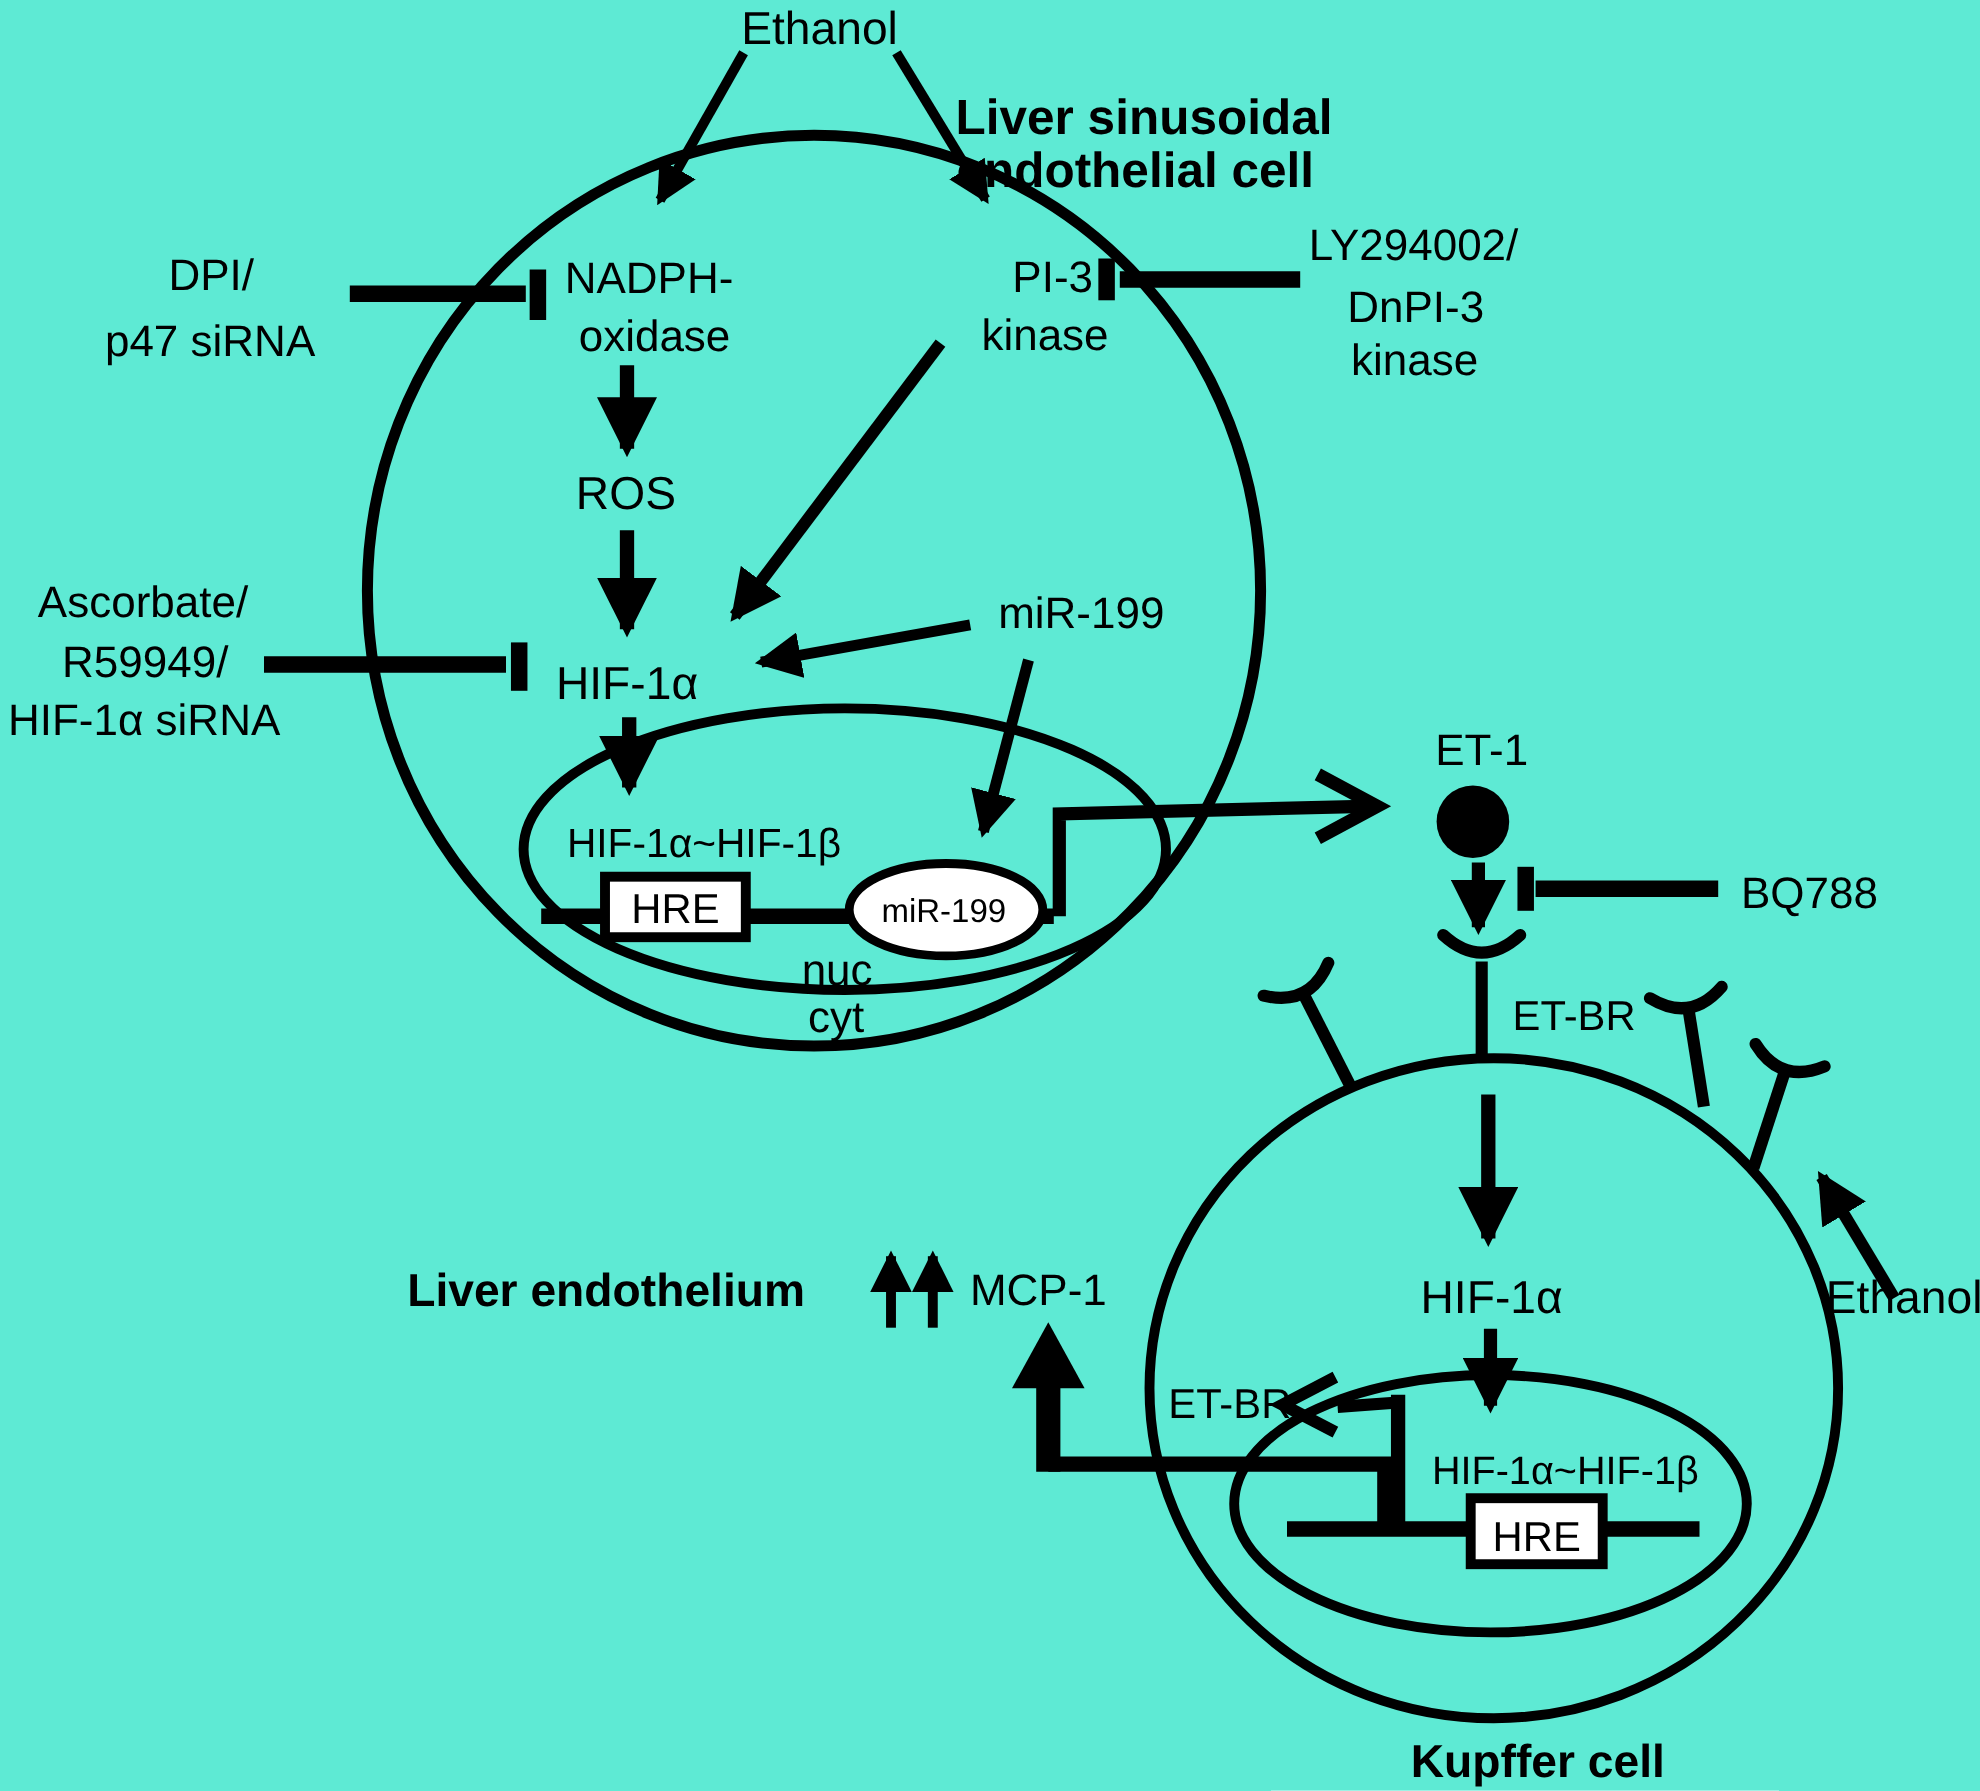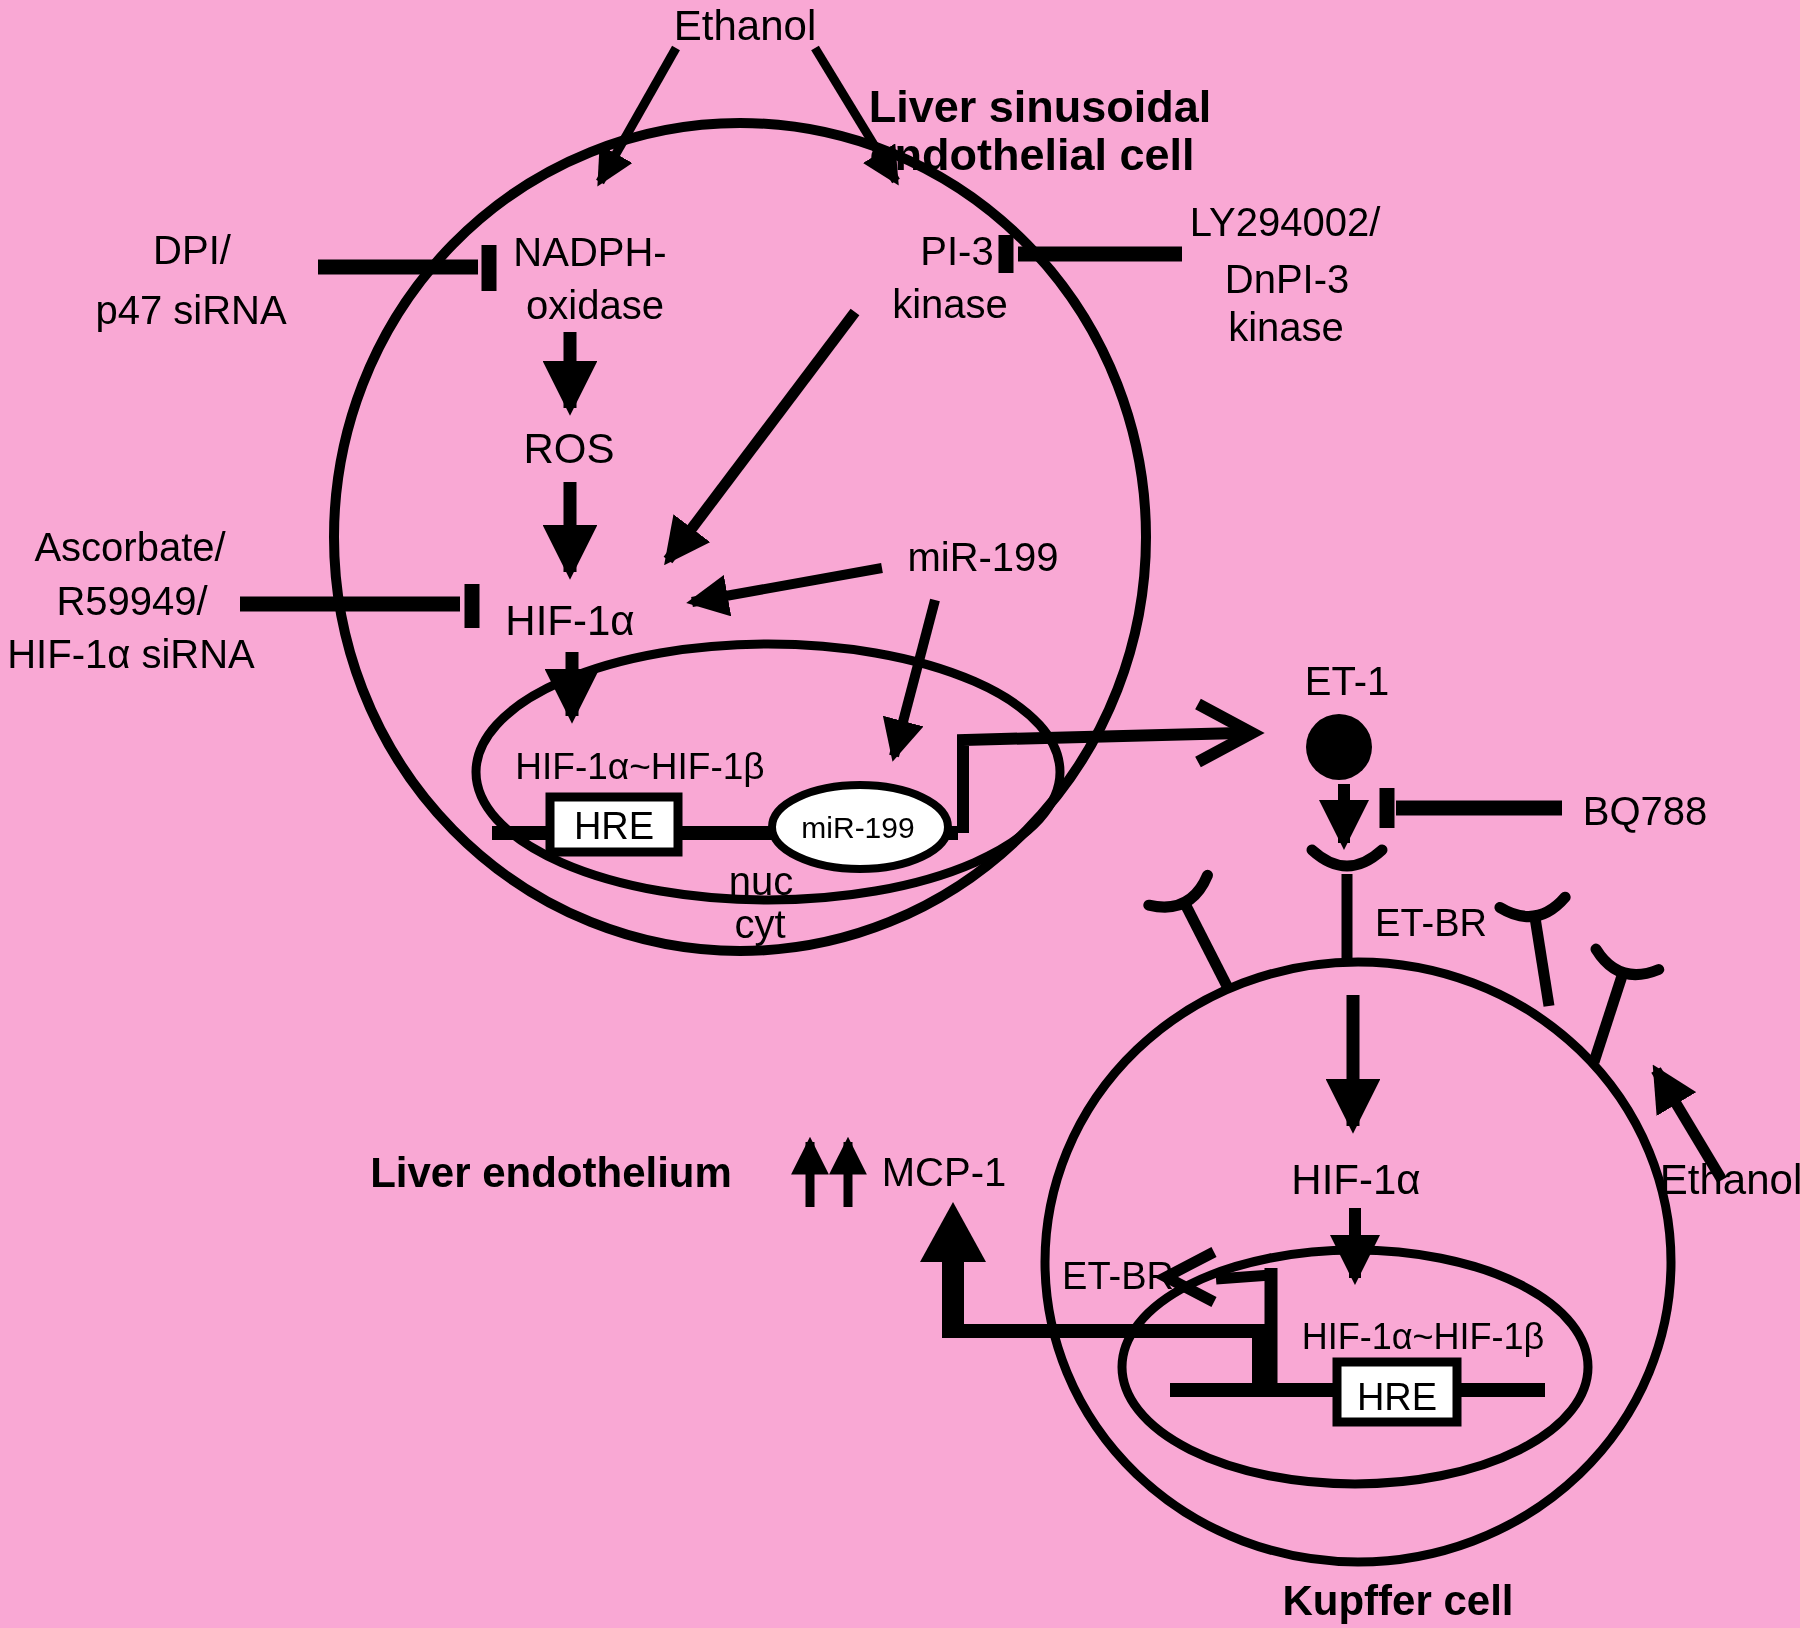--- a/index.html
+++ b/index.html
@@ -1,16 +1,16 @@
 <!DOCTYPE html>
 <html><head>
 <meta charset="utf-8">
 <style>
   html,body{margin:0;padding:0;background:#ffffff;}
-  #stage{position:relative;width:1800px;height:1628px;background:#f9a8d4;overflow:hidden;}
+  #stage{position:relative;width:1800px;height:1628px;background:#5eead4;overflow:hidden;}
   svg text{font-family:"Liberation Sans","DejaVu Sans",sans-serif;fill:#000;}
   .t30{font-size:30px}
   .t36{font-size:36px}
   .t37{font-size:37px}
   .t38{font-size:38px}
   .t40{font-size:40px}
   .t42{font-size:42px}
   .b42{font-size:42px;font-weight:bold}
   .b45{font-size:45px;font-weight:bold}
   .ink{stroke:#000;fill:none}

